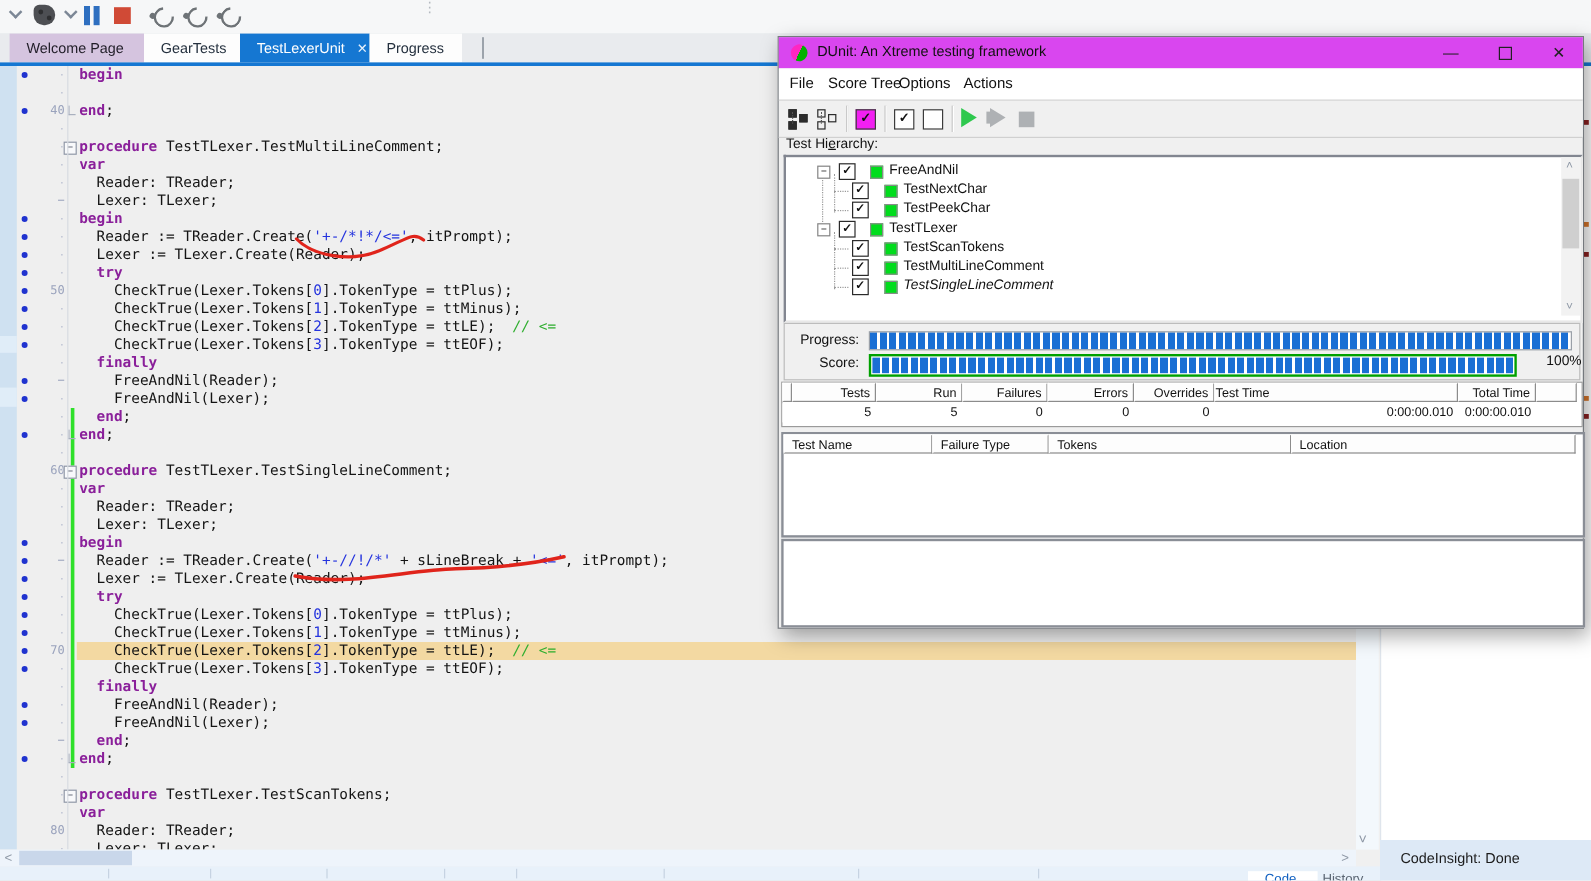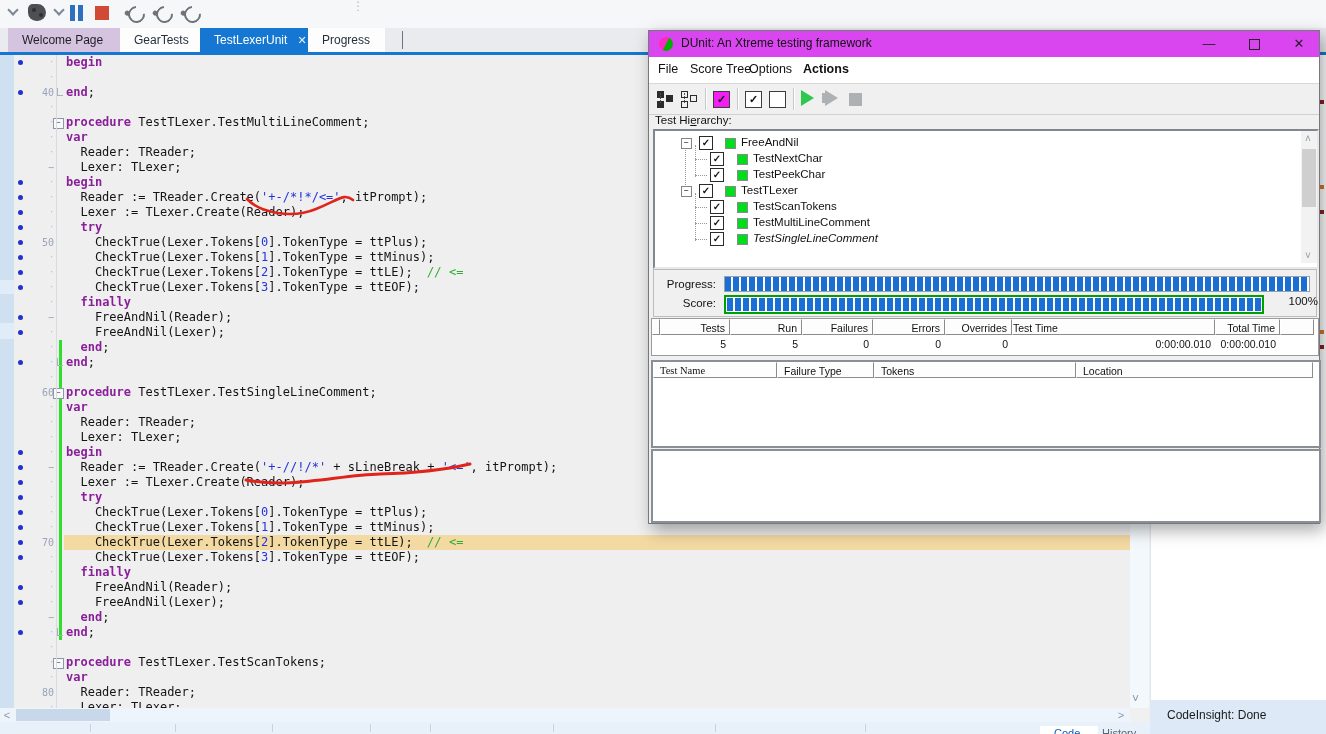--- a/index.html
+++ b/index.html
@@ -423,21 +423,21 @@
       <div id="du-pie"></div>
       <div id="du-title-text">DUnit: An Xtreme testing framework</div>
       <div class="du-ctl" style="left:543px;">—</div>
       <div class="du-ctl" id="du-max" style="left:588px;"><i></i></div>
       <div class="du-ctl" style="left:633px;">✕</div>
     </div>
     <div id="du-menu">
         <div class="menu-item" style="left: 9px;">File</div>
         <div class="menu-item" style="left: 41px;">Score Tree</div>
         <div class="menu-item" style="left: 100px;">Options</div>
-        <div class="menu-item" style="left: 154px; font-weight: bold;">Actions</div>
+        <div class="menu-item" style="left: 154px;">Actions</div>
       </div>
     <div id="du-toolbar">
         <div class="du-ti treeico" style="left: 8px;">
           <i class="a f"></i>
           <i class="b f"></i>
           <i class="c2 f"></i>
           <u></u>
         </div>
         <div class="du-ti treeico" style="left: 32px;">
           <i class="a"></i>
@@ -533,21 +533,21 @@
         <div class="hdr-cell" style="left: 293px; top: 0px; width: 67px; text-align: right; padding-right: 4px;">Overrides</div>
         <div class="val-cell" style="left: 293px; top: 17px; width: 67px; text-align: right; padding-right: 4px;">0</div>
         <div class="hdr-cell" style="left: 360px; top: 0px; width: 203px; text-align: left; padding-right: 4px;">Test Time</div>
         <div class="val-cell" style="left: 360px; top: 17px; width: 203px; text-align: right; padding-right: 4px;">0:00:00.010</div>
         <div class="hdr-cell" style="left: 563px; top: 0px; width: 65px; text-align: right; padding-right: 4px;">Total Time</div>
         <div class="val-cell" style="left: 563px; top: 17px; width: 65px; text-align: right; padding-right: 4px;">0:00:00.010</div>
         <div class="hdr-cell" style="left: 628px; top: 0px; width: 34px; text-align: right; padding-right: 4px;"></div>
         <div class="val-cell" style="left: 628px; top: 17px; width: 34px; text-align: right; padding-right: 4px;"></div>
       </div>
     <div id="du-fail">
-        <div class="hdr-cell" style="left: 0px; top: 0px; width: 124px; padding-left: 6px; font-family: Liberation Serif, serif;">Test Name</div>
+        <div class="hdr-cell" style="left: 0px; top: 0px; width: 124px; padding-left: 6px;">Test Name</div>
         <div class="hdr-cell" style="left: 124px; top: 0px; width: 97px; padding-left: 6px;">Failure Type</div>
         <div class="hdr-cell" style="left: 221px; top: 0px; width: 202px; padding-left: 6px;">Tokens</div>
         <div class="hdr-cell" style="left: 423px; top: 0px; width: 237px; padding-left: 6px;">Location</div>
       </div>
     <div id="du-memo"></div>
   </div>
 
 </div>
 
 </body></html>

